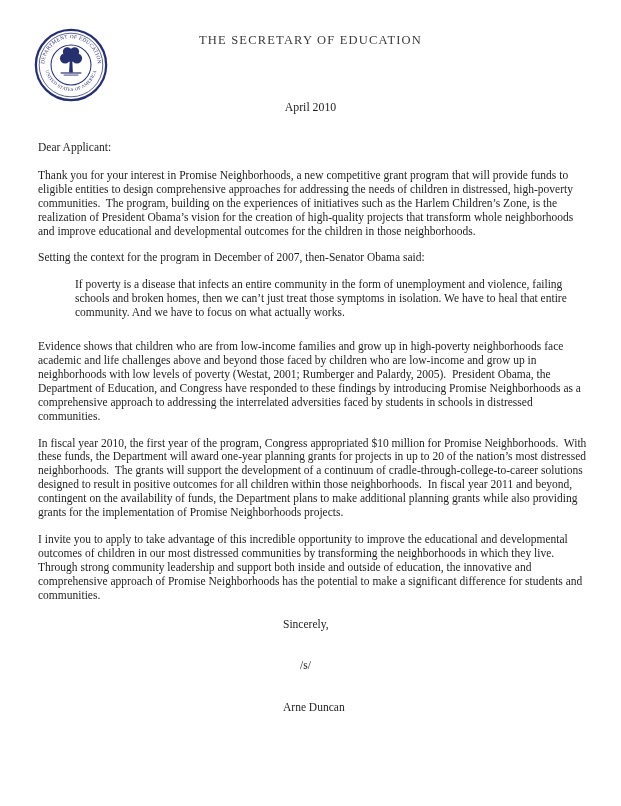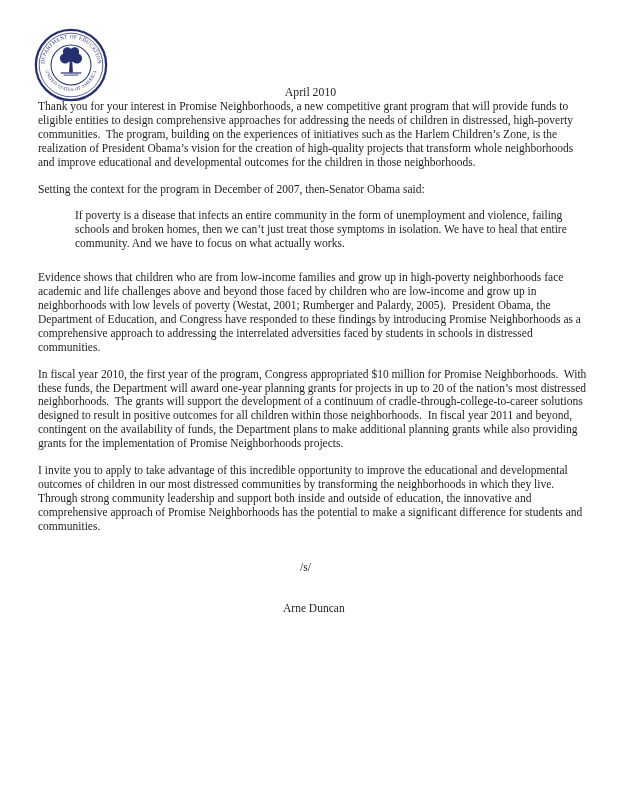--- a/index.html
+++ b/index.html
@@ -89,34 +89,37 @@
       <circle cx="58" cy="41" r="7"></circle>
       <circle cx="45" cy="32" r="6"></circle>
       <circle cx="55" cy="32" r="6"></circle>
       <path d="M48.3 45 L51.7 45 L52.6 60 L47.4 60 Z"></path>
       <rect x="36" y="60" width="28" height="1.6"></rect>
       <rect x="40" y="63" width="20" height="1.2"></rect>
     </g>
   </svg>
 
   <div class="letterhead">
+    <div class="letterhead-title">THE SECRETARY OF EDUCATION</div>
   </div>
 
   <div class="date-line">April 2010</div>
 
   <div class="body-block">
+    <div class="salutation">Dear Applicant:</div>
 
     <p>Thank you for your interest in Promise Neighborhoods, a new competitive grant program that will provide funds to eligible entities to design comprehensive approaches for addressing the needs of children in distressed, high-poverty communities.  The program, building on the experiences of initiatives such as the Harlem Children’s Zone, is the realization of President Obama’s vision for the creation of high-quality projects that transform whole neighborhoods and improve educational and developmental outcomes for the children in those neighborhoods.</p>
     <p>Setting the context for the program in December of 2007, then-Senator Obama said:</p>
 
     <blockquote class="quote">If poverty is a disease that infects an entire community in the form of unemployment and violence, failing schools and broken homes, then we can’t just treat those symptoms in isolation. We have to heal that entire community. And we have to focus on what actually works.</blockquote>
 
     <p>Evidence shows that children who are from low-income families and grow up in high-poverty neighborhoods face academic and life challenges above and beyond those faced by children who are low-income and grow up in neighborhoods with low levels of poverty (Westat, 2001; Rumberger and Palardy, 2005).  President Obama, the Department of Education, and Congress have responded to these findings by introducing Promise Neighborhoods as a comprehensive approach to addressing the interrelated adversities faced by students in schools in distressed communities.</p>
     <p>In fiscal year 2010, the first year of the program, Congress appropriated $10 million for Promise Neighborhoods.  With these funds, the Department will award one-year planning grants for projects in up to 20 of the nation’s most distressed neighborhoods.  The grants will support the development of a continuum of cradle-through-college-to-career solutions designed to result in positive outcomes for all children within those neighborhoods.  In fiscal year 2011 and beyond, contingent on the availability of funds, the Department plans to make additional planning grants while also providing grants for the implementation of Promise Neighborhoods projects.</p>
     <p>I invite you to apply to take advantage of this incredible opportunity to improve the educational and developmental outcomes of children in our most distressed communities by transforming the neighborhoods in which they live.  Through strong community leadership and support both inside and outside of education, the innovative and comprehensive approach of Promise Neighborhoods has the potential to make a significant difference for students and communities.</p>
 
     <div class="closing">
+      <div class="closing-line">Sincerely,</div>
       <div class="signature-mark">/s/</div>
       <div class="signature-name">Arne Duncan</div>
     </div>
   </div>
 
 </div>
 
 </body></html>

